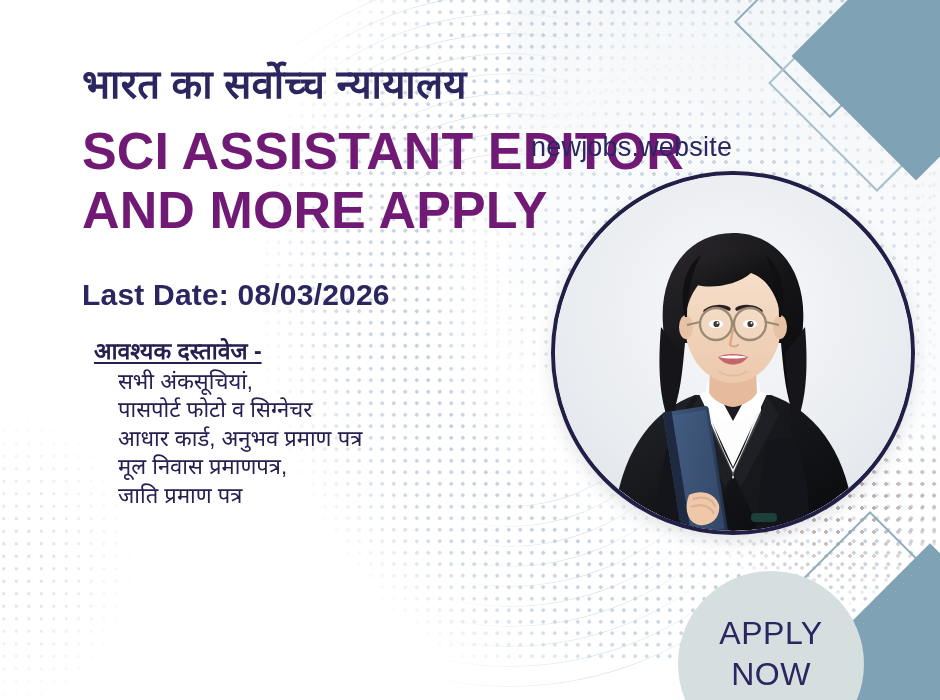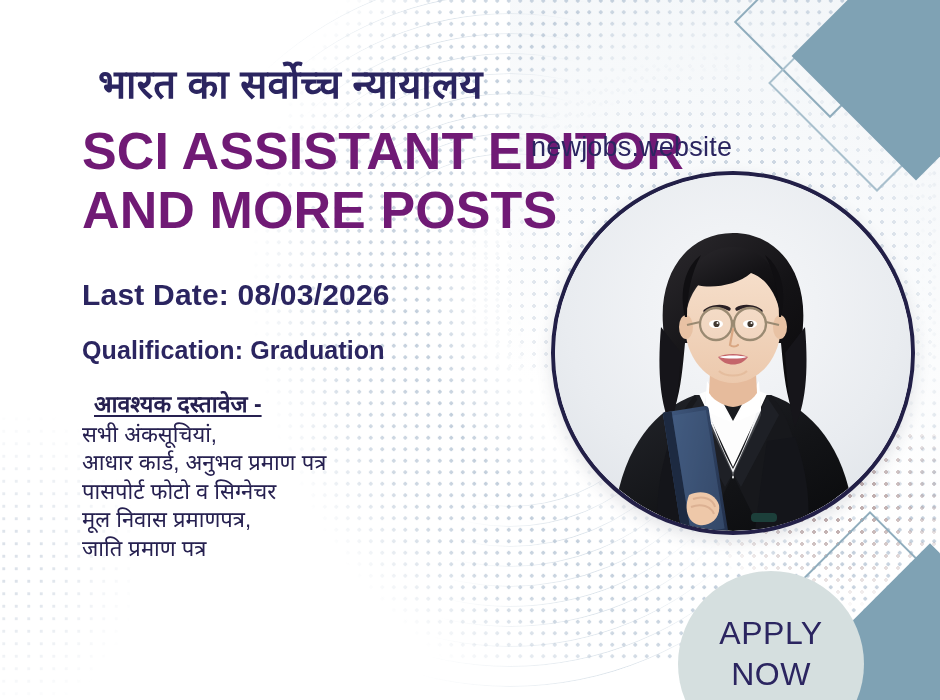--- a/index.html
+++ b/index.html
@@ -100,21 +100,21 @@
     z-index: 6;
   }
   .hindi-title {
     font-family: "Liberation Sans", "DejaVu Sans", sans-serif;
     font-size: 40px;
     font-weight: 700;
     color: #2b2560;
     letter-spacing: .2px;
     line-height: 1.1;
     white-space: nowrap;
-    margin: 0 0 16px 16px;
+    margin: 0 0 16px 0;
   }
   .main-title {
     font-size: 52px;
     font-weight: 800;
     color: #701a75;
     line-height: 1.13;
     letter-spacing: .1px;
     margin: 0;
     white-space: nowrap;
   }
@@ -149,20 +149,21 @@
     margin: 0;
     padding: 0;
   }
   .docs-list li {
     font-family: "Liberation Sans", "DejaVu Sans", sans-serif;
     font-size: 22px;
     font-weight: 400;
     color: #262050;
     line-height: 1.30;
     white-space: nowrap;
+    margin-left: 36px;
   }
 
   
   .watermark {
     position: absolute;
     left: 531px; top: 132px;
     font-size: 27px;
     font-weight: 400;
     color: #2b2560;
     letter-spacing: .2px;
@@ -355,32 +356,31 @@
 
         <rect x="196" y="338" width="26" height="9" rx="4" fill="#1c3f3a"></rect>
       </g>
     </svg>
   </div>
 
   <div class="text-col">
     <div class="hindi-title">भारत का सर्वोच्च न्यायालय</div>
 
     <div class="main-title">SCI ASSISTANT EDITOR</div>
-    <div class="main-title">AND MORE POSTS</div>
+    <div class="main-title">AND MORE APPLY</div>
 
     <div class="last-date">Last Date: 08/03/2026</div>
 
-    <div class="qualification">Qualification: Graduation</div>
 
     <div class="docs-head">आवश्यक दस्तावेज -</div>
 
     <ul class="docs-list">
       <li>सभी अंकसूचियां,</li>
+      <li>पासपोर्ट फोटो व सिग्नेचर</li>
       <li>आधार कार्ड, अनुभव प्रमाण पत्र</li>
-      <li>पासपोर्ट फोटो व सिग्नेचर</li>
       <li>मूल निवास प्रमाणपत्र,</li>
       <li>जाति प्रमाण पत्र</li>
     </ul>
   </div>
 
   <div class="watermark">newjobs.website</div>
 
   <div class="apply-text">
     <span>APPLY</span>
     <span>NOW</span>

